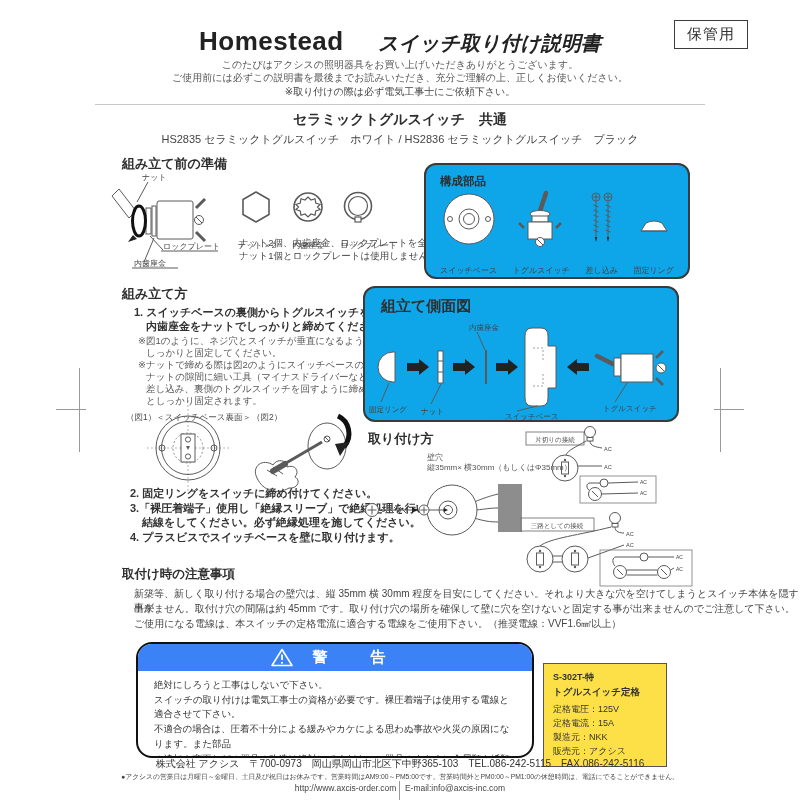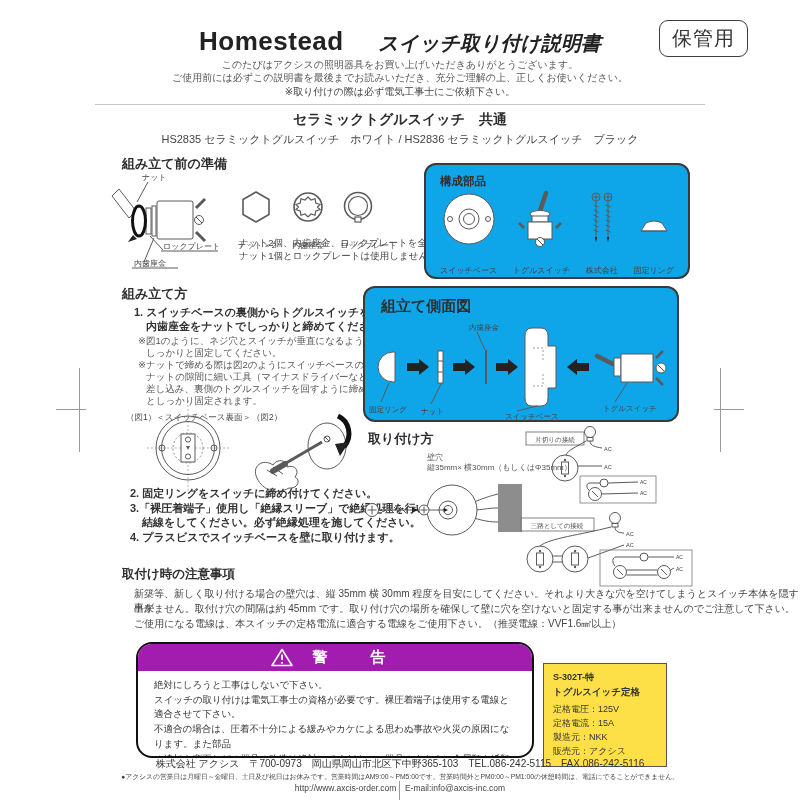--- a/index.html
+++ b/index.html
@@ -12,27 +12,27 @@
   .ctr{left:0;width:800px;text-align:center;}
   .hd{font-weight:bold;color:#2e2e2e;}
   svg{display:block;}
   svg text{font-family:"Liberation Sans","DejaVu Sans",sans-serif;fill:#444;}
   .ln{stroke:#5a5a5a;stroke-width:1;fill:none;}
   .ln2{stroke:#5a5a5a;stroke-width:1;fill:#ffffff;}
   .blk{fill:#222;}
   .regmark{background:#9a9a9a;position:absolute;}
   .note{color:#555;}
   .badge{
-    border:1.6px solid #3c3c3c;border-radius:9px;padding:4px 12px;
-    font-size:20px;color:#333;letter-spacing:1px;
+    border:1.6px solid #3c3c3c;border-radius:0;padding:4px 12px;
+    font-size:15px;color:#333;letter-spacing:1px;
   }
   .roundbox{border:2px solid #3a3a3a;border-radius:12px;background:#0ea5e9;}
   .warnbox{border:2.5px solid #111;border-radius:16px;overflow:hidden;background:#fff;}
   .warnhead{
-    background:#a21caf;color:#fff;height:27px;display:flex;
+    background:#3b82f6;color:#fff;height:27px;display:flex;
     align-items:center;justify-content:center;gap:14px;
   }
   .specbox{border:1.5px solid #555;background:#fde047;padding:7px 9px;}
   .partlabel{font-size:8px;color:#444;text-align:center;margin-top:16px;}
 </style>
 </head>
 <body>
 
 <div class="abs badge" style="right:52px;top:20px;">保管用</div>
 
@@ -150,21 +150,21 @@
           <line x1="19" y1="10" x2="19" y2="46" class="ln" stroke-width="2.4"></line>
           <line x1="16.5" y1="14" x2="21.5" y2="16" class="ln" stroke-width="0.7"></line>
             <line x1="16.5" y1="19" x2="21.5" y2="21" class="ln" stroke-width="0.7"></line>
             <line x1="16.5" y1="24" x2="21.5" y2="26" class="ln" stroke-width="0.7"></line>
             <line x1="16.5" y1="29" x2="21.5" y2="31" class="ln" stroke-width="0.7"></line>
             <line x1="16.5" y1="34" x2="21.5" y2="36" class="ln" stroke-width="0.7"></line>
             <line x1="16.5" y1="39" x2="21.5" y2="41" class="ln" stroke-width="0.7"></line>
           <polygon points="17.8,46 20.2,46 19,51" class="blk"></polygon>
         </svg>
       </div>
-      <div class="partlabel">株式会社</div>
+      <div class="partlabel">差し込み</div>
     </div>
     <div style="display:flex;flex-direction:column;align-items:center;">
       <div style="height:60px;display:flex;align-items:center;">
         <svg width="34" height="56" viewBox="0 0 34 56">
           <path d="M4 40 L9 32 Q17 28 25 32 L30 40 Z" class="ln2" stroke-width="1.4"></path>
           <line x1="4" y1="40" x2="30" y2="40" class="ln" stroke-width="1.4"></line>
         </svg>
       </div>
       <div class="partlabel">固定リング</div>
     </div>

